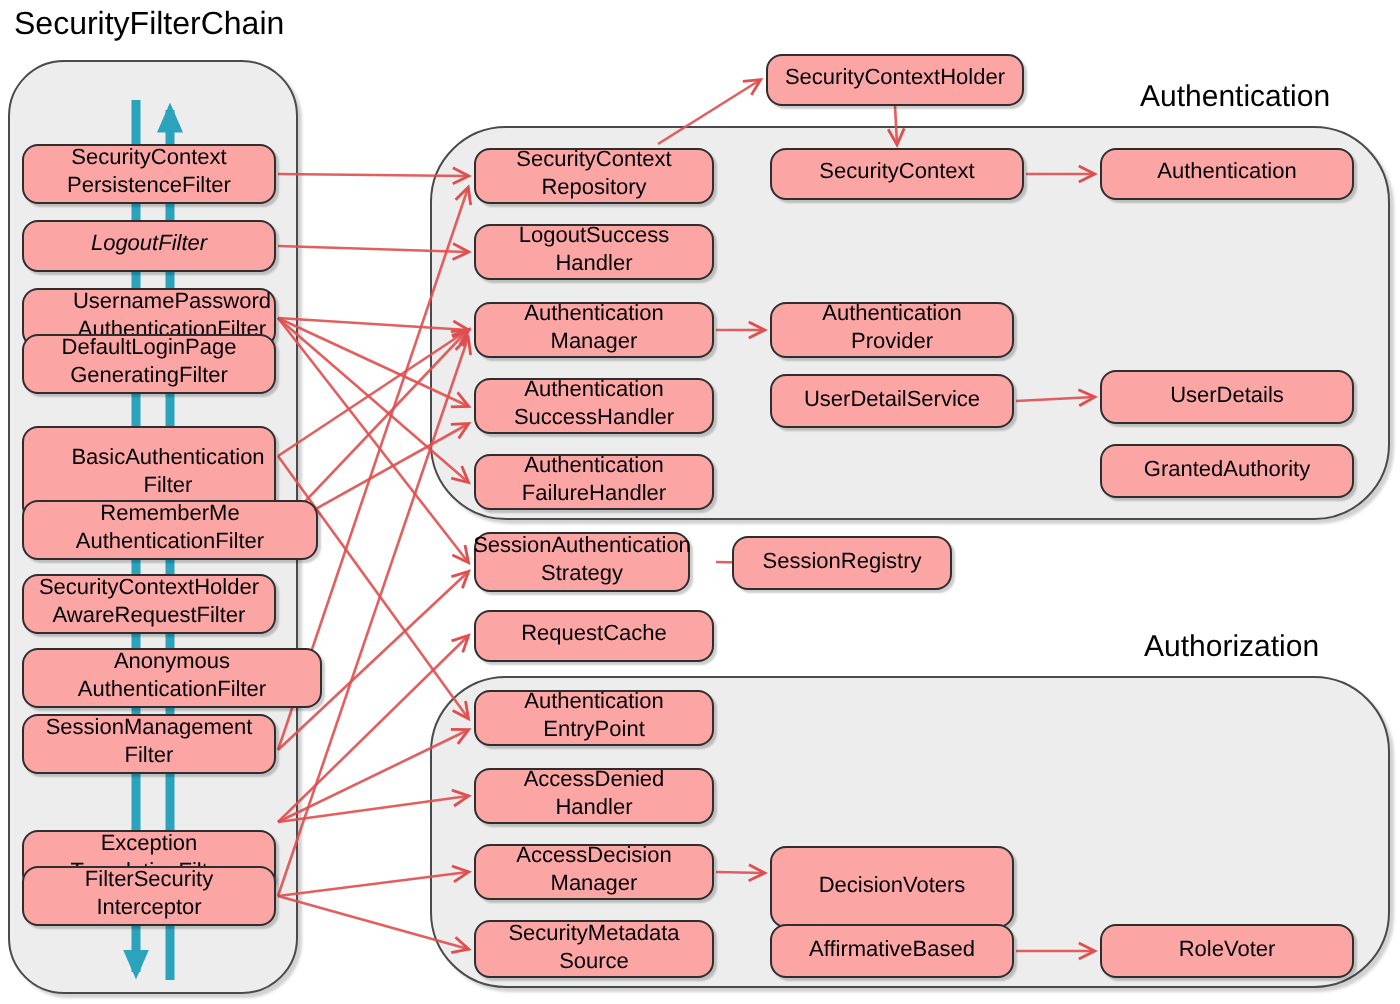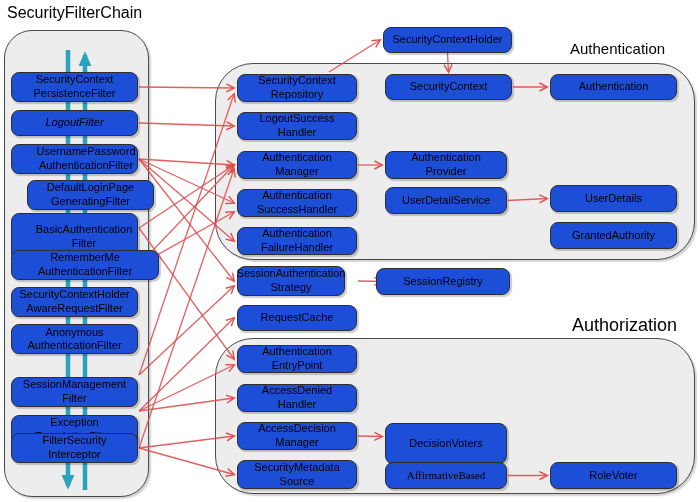--- a/index.html
+++ b/index.html
@@ -6,21 +6,21 @@
   #stage{
     position:relative;width:700px;height:502px;overflow:hidden;
     background:#fff;font-family:"Liberation Sans",sans-serif;color:#000;
   }
   .group{
     position:absolute;background:#ededed;border:1.5px solid #4a4a4a;
     box-shadow:2px 2px 1.5px rgba(0,0,0,0.18);box-sizing:border-box;z-index:1;
   }
   #arrow-layer{position:absolute;left:0;top:0;z-index:2;}
   .node{
-    position:absolute;background:#1d4ed8;border:1.3px solid #2e2e2e;border-radius:8px;
+    position:absolute;background:#fca5a5;border:1.3px solid #2e2e2e;border-radius:8px;
     box-shadow:1.5px 1.5px 1px rgba(0,0,0,0.2);box-sizing:border-box;
     display:flex;align-items:center;justify-content:center;text-align:center;
     font-size:11px;line-height:1.25;white-space:pre-line;z-index:3;padding:0 1px;
   }
   .slabel{position:absolute;z-index:4;white-space:nowrap;}
 </style>
 </head>
 <body>
 
 <div id="stage">
@@ -63,31 +63,31 @@
       <line x1="508" y1="200.5" x2="547" y2="198.5" stroke="#e04e4e" stroke-width="1.3" stroke-opacity="0.9" marker-end="url(#mk-red)"></line>
       <line x1="358" y1="281" x2="382" y2="281.5" stroke="#e04e4e" stroke-width="1.3" stroke-opacity="0.9" marker-end="url(#mk-red)"></line>
       <line x1="358" y1="436" x2="382" y2="436.5" stroke="#e04e4e" stroke-width="1.3" stroke-opacity="0.9" marker-end="url(#mk-red)"></line>
       <line x1="508" y1="475.5" x2="547" y2="475.5" stroke="#e04e4e" stroke-width="1.3" stroke-opacity="0.9" marker-end="url(#mk-red)"></line>
     </svg>
     <div class="node" style="left: 11px; top: 72px; width: 127px; height: 30px;"><span>SecurityContext
 PersistenceFilter</span></div>
     <div class="node" style="left: 11px; top: 110px; width: 127px; height: 26px; font-style: italic;"><span>LogoutFilter</span></div>
     <div class="node" style="left: 11px; top: 144px; width: 127px; height: 30px; padding-left: 24px;"><span>UsernamePassword
 AuthenticationFilter</span></div>
-    <div class="node" style="left: 11px; top: 180px; width: 127px; height: 30px; margin-left: 16px;"><span>DefaultLoginPage
+    <div class="node" style="left: 11px; top: 167px; width: 127px; height: 30px;"><span>DefaultLoginPage
 GeneratingFilter</span></div>
     <div class="node" style="left: 11px; top: 213px; width: 127px; height: 48px; padding-left: 20px;"><span>BasicAuthentication
 Filter</span></div>
     <div class="node" style="left: 11px; top: 250px; width: 148px; height: 30px;"><span>RememberMe
 AuthenticationFilter</span></div>
     <div class="node" style="left: 11px; top: 287px; width: 127px; height: 30px;"><span>SecurityContextHolder
 AwareRequestFilter</span></div>
-    <div class="node" style="left: 11px; top: 324px; width: 127px; height: 30px; align-items: flex-end;"><span>Anonymous
+    <div class="node" style="left: 11px; top: 324px; width: 150px; height: 30px;"><span>Anonymous
 AuthenticationFilter</span></div>
-    <div class="node" style="left: 11px; top: 377px; width: 127px; height: 30px;"><span>SessionManagement
+    <div class="node" style="left: 11px; top: 357px; width: 127px; height: 30px;"><span>SessionManagement
 Filter</span></div>
     <div class="node" style="left: 11px; top: 396px; width: 127px; height: 30px; margin-top: 19px;"><span>Exception
 TranslationFilter</span></div>
     <div class="node" style="left: 11px; top: 433px; width: 127px; height: 30px;"><span>FilterSecurity
 Interceptor</span></div>
     <div class="node" style="left: 237px; top: 74px; width: 120px; height: 28px;"><span>SecurityContext
 Repository</span></div>
     <div class="node" style="left: 237px; top: 112px; width: 120px; height: 28px;"><span>LogoutSuccess
 Handler</span></div>
     <div class="node" style="left: 237px; top: 151px; width: 120px; height: 28px;"><span>Authentication
@@ -105,23 +105,23 @@
 Handler</span></div>
     <div class="node" style="left: 237px; top: 422px; width: 120px; height: 28px;"><span>AccessDecision
 Manager</span></div>
     <div class="node" style="left: 237px; top: 460px; width: 120px; height: 29px; justify-content: center;"><span>SecurityMetadata
 Source</span></div>
     <div class="node" style="left: 383px; top: 27px; width: 129px; height: 26px;"><span>SecurityContextHolder</span></div>
     <div class="node" style="left: 385px; top: 74px; width: 127px; height: 26px;"><span>SecurityContext</span></div>
     <div class="node" style="left: 385px; top: 151px; width: 122px; height: 28px;"><span>Authentication
 Provider</span></div>
     <div class="node" style="left: 385px; top: 187px; width: 122px; height: 27px;"><span>UserDetailService</span></div>
-    <div class="node" style="left: 376px; top: 268px; width: 134px; height: 27px;"><span>SessionRegistry</span></div>
+    <div class="node" style="left: 366px; top: 268px; width: 110px; height: 27px;"><span>SessionRegistry</span></div>
     <div class="node" style="left: 385px; top: 423px; width: 122px; height: 41px;"><span>DecisionVoters</span></div>
-    <div class="node" style="left: 385px; top: 462px; width: 122px; height: 27px; font-family: Liberation Serif, serif;"><span>AffirmativeBased</span></div>
+    <div class="node" style="left: 385px; top: 462px; width: 122px; height: 27px;"><span>AffirmativeBased</span></div>
     <div class="node" style="left: 550px; top: 74px; width: 127px; height: 26px;"><span>Authentication</span></div>
     <div class="node" style="left: 550px; top: 185px; width: 127px; height: 27px;"><span>UserDetails</span></div>
     <div class="node" style="left: 550px; top: 222px; width: 127px; height: 27px;"><span>GrantedAuthority</span></div>
     <div class="node" style="left: 550px; top: 462px; width: 127px; height: 27px;"><span>RoleVoter</span></div>
     <div class="slabel" style="left: 7px; top: 4px; font-size: 16px;">SecurityFilterChain</div>
     <div class="slabel" style="left: 570px; top: 40px; font-size: 15px;">Authentication</div>
-    <div class="slabel" style="left: 572px; top: 315px; font-size: 18px;">Authorization</div>
+    <div class="slabel" style="left: 572px; top: 315px; font-size: 15px;">Authorization</div>
   </div>
 
 </body></html>

